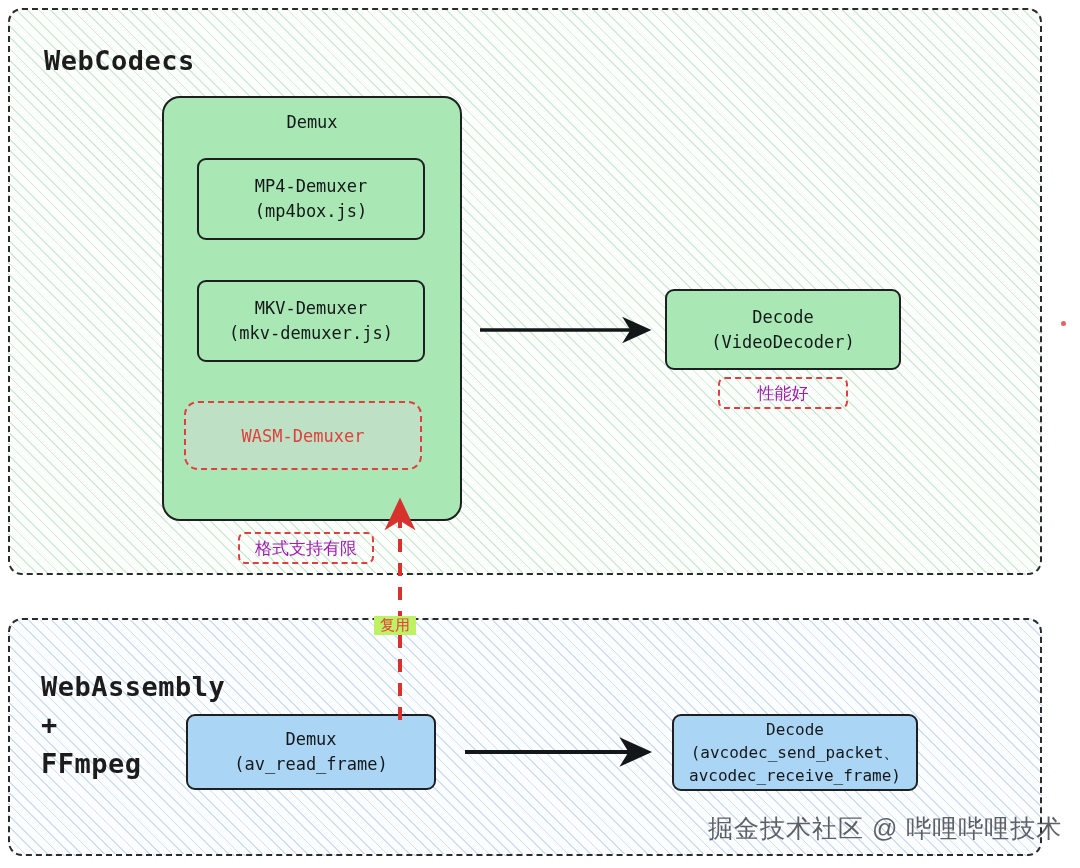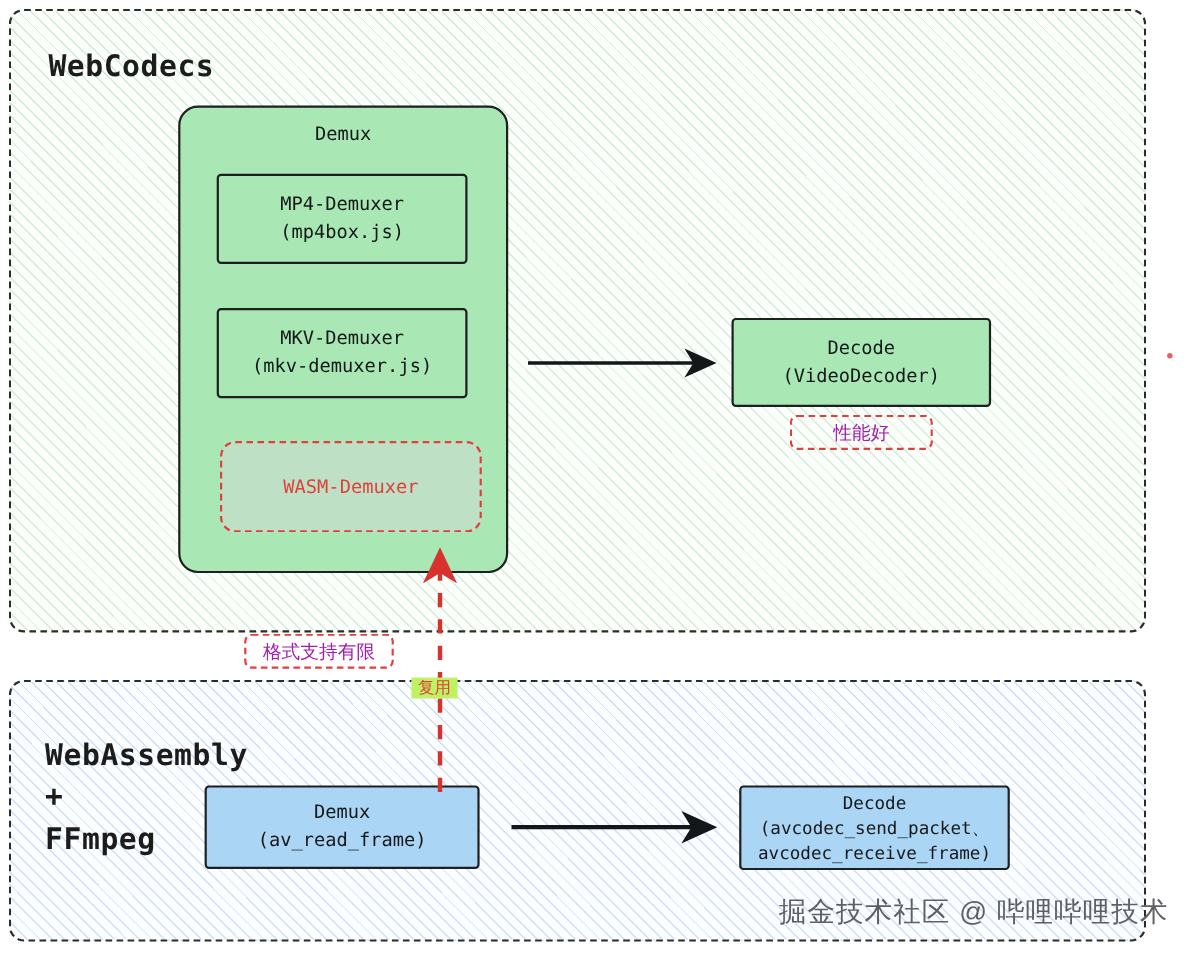--- a/index.html
+++ b/index.html
@@ -58,21 +58,21 @@
     letter-spacing: 0.5px;
     line-height: 1.42;
     white-space: pre-line;
   }
 
   
   .node {
     position: absolute;
     box-sizing: border-box;
     border: 2.6px solid #1d1f21;
-    border-radius: 4px;
+    border-radius: 9px;
     display: flex;
     align-items: center;
     justify-content: center;
     text-align: center;
     color: #15181a;
     font-size: 17px;
     line-height: 1.45;
     white-space: pre-line;
     font-weight: 500;
   }
@@ -170,23 +170,23 @@
   <div class="group-node" style="left:162px; top:96px; width:300px; height:425px;">
     <div class="group-label" style="top:14px;">Demux</div>
   </div>
 
   <div class="node node-green" style="left:197px; top:158px; width:228px; height:82px;">MP4-Demuxer
 (mp4box.js)</div>
 
   <div class="node node-green" style="left:197px; top:280px; width:228px; height:82px;">MKV-Demuxer
 (mkv-demuxer.js)</div>
 
-  <div class="dashed-node" style="left:200px; top:401px; width:238px; height:83px;">WASM-Demuxer</div>
-
-  <div class="badge" style="left:222px; top:532px; width:136px; height:32px;margin-top:44px;">格式支持有限</div>
+  <div class="dashed-node" style="left:184px; top:401px; width:238px; height:69px;">WASM-Demuxer</div>
+
+  <div class="badge" style="left:238px; top:532px; width:136px; height:32px;">格式支持有限</div>
 
   <svg class="arrow-svg" style="left:478px; top:310px; width:185px; height:42px;" viewBox="0 0 185 42">
     <defs>
       <marker id="ah1" markerWidth="9" markerHeight="9" refX="7" refY="4.5" orient="auto" markerUnits="strokeWidth">
         <path d="M0,0.6 L8.6,4.5 L0,8.4 L2.4,4.5 Z" fill="#14171a"></path>
       </marker>
     </defs>
     <line x1="2" y1="20" x2="168" y2="20" stroke="#14171a" stroke-width="3.4" marker-end="url(#ah1)"></line>
   </svg>
 

